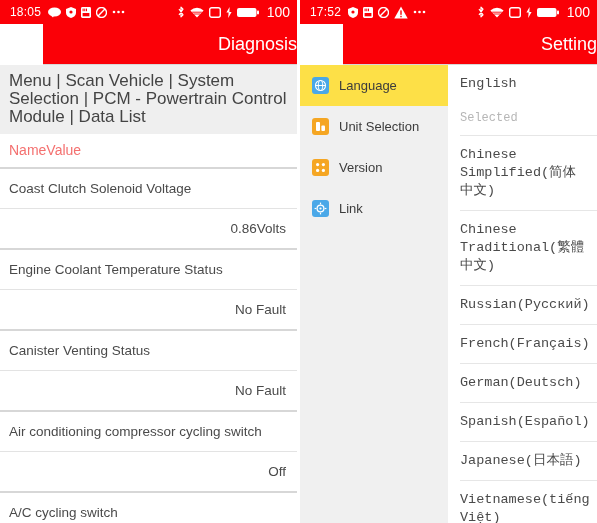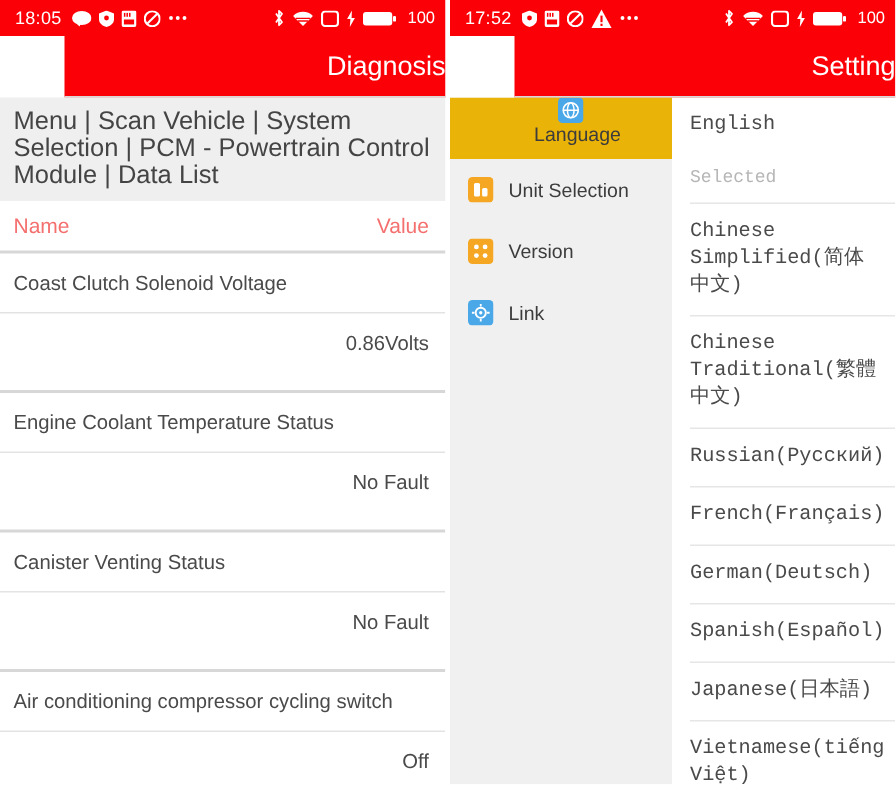--- a/index.html
+++ b/index.html
@@ -57,21 +57,21 @@
     align-items: center;
     gap: 5px;
   }
   .sb-spacer { flex: 1; }
   .sb-right-icons {
     display: flex;
     align-items: center;
     gap: 5px;
   }
   .sb-batt-num {
-    font-size: 11px;
+    font-size: 14px;
     margin-left: 3px;
   }
   .ico {
     display: inline-block;
     line-height: 0;
   }
   .ico svg { display: block; }
 
   
   .titlebar {
@@ -91,21 +91,21 @@
   .breadcrumb {
     background: #efefef;
     color: #444444;
     font-size: 17px;
     line-height: 18px;
     padding: 7px 9px 8px 9px;
     flex: none;
   }
   .col-head {
     display: flex;
-    justify-content: space-between;
+    justify-content: flex-start;
     align-items: center;
     padding: 8px 11px 9px 9px;
     border-bottom: 2px solid #d7d7d7;
     flex: none;
   }
   .col-head span {
     color: #f4706f;
     font-size: 14px;
   }
   .datalist {
@@ -114,21 +114,21 @@
   }
   .dl-name {
     padding: 11px 10px 11px 9px;
     font-size: 13.5px;
     line-height: 17px;
     color: #4a4a4a;
     border-bottom: 1px solid #e3e3e3;
     box-sizing: border-box;
   }
   .dl-value {
-    padding: 11px 11px 23px 9px;
+    padding: 11px 11px 11px 9px;
     font-size: 13.5px;
     line-height: 17px;
     color: #4a4a4a;
     text-align: right;
     border-bottom: 2px solid #d7d7d7;
     box-sizing: border-box;
   }
 
   
   .setting-body {
@@ -144,22 +144,21 @@
     box-sizing: border-box;
   }
   .side-item {
     display: flex;
     align-items: center;
     height: 41px;
     padding-left: 12px;
     box-sizing: border-box;
   }
   .side-item.active {
-    background: #eab308;
-    flex-direction: column;
+    background: #fde047;
   }
   .side-label {
     font-size: 13px;
     color: #3c3c3c;
     margin-left: 10px;
   }
   .sq-icon {
     width: 17px;
     height: 17px;
     border-radius: 3px;

